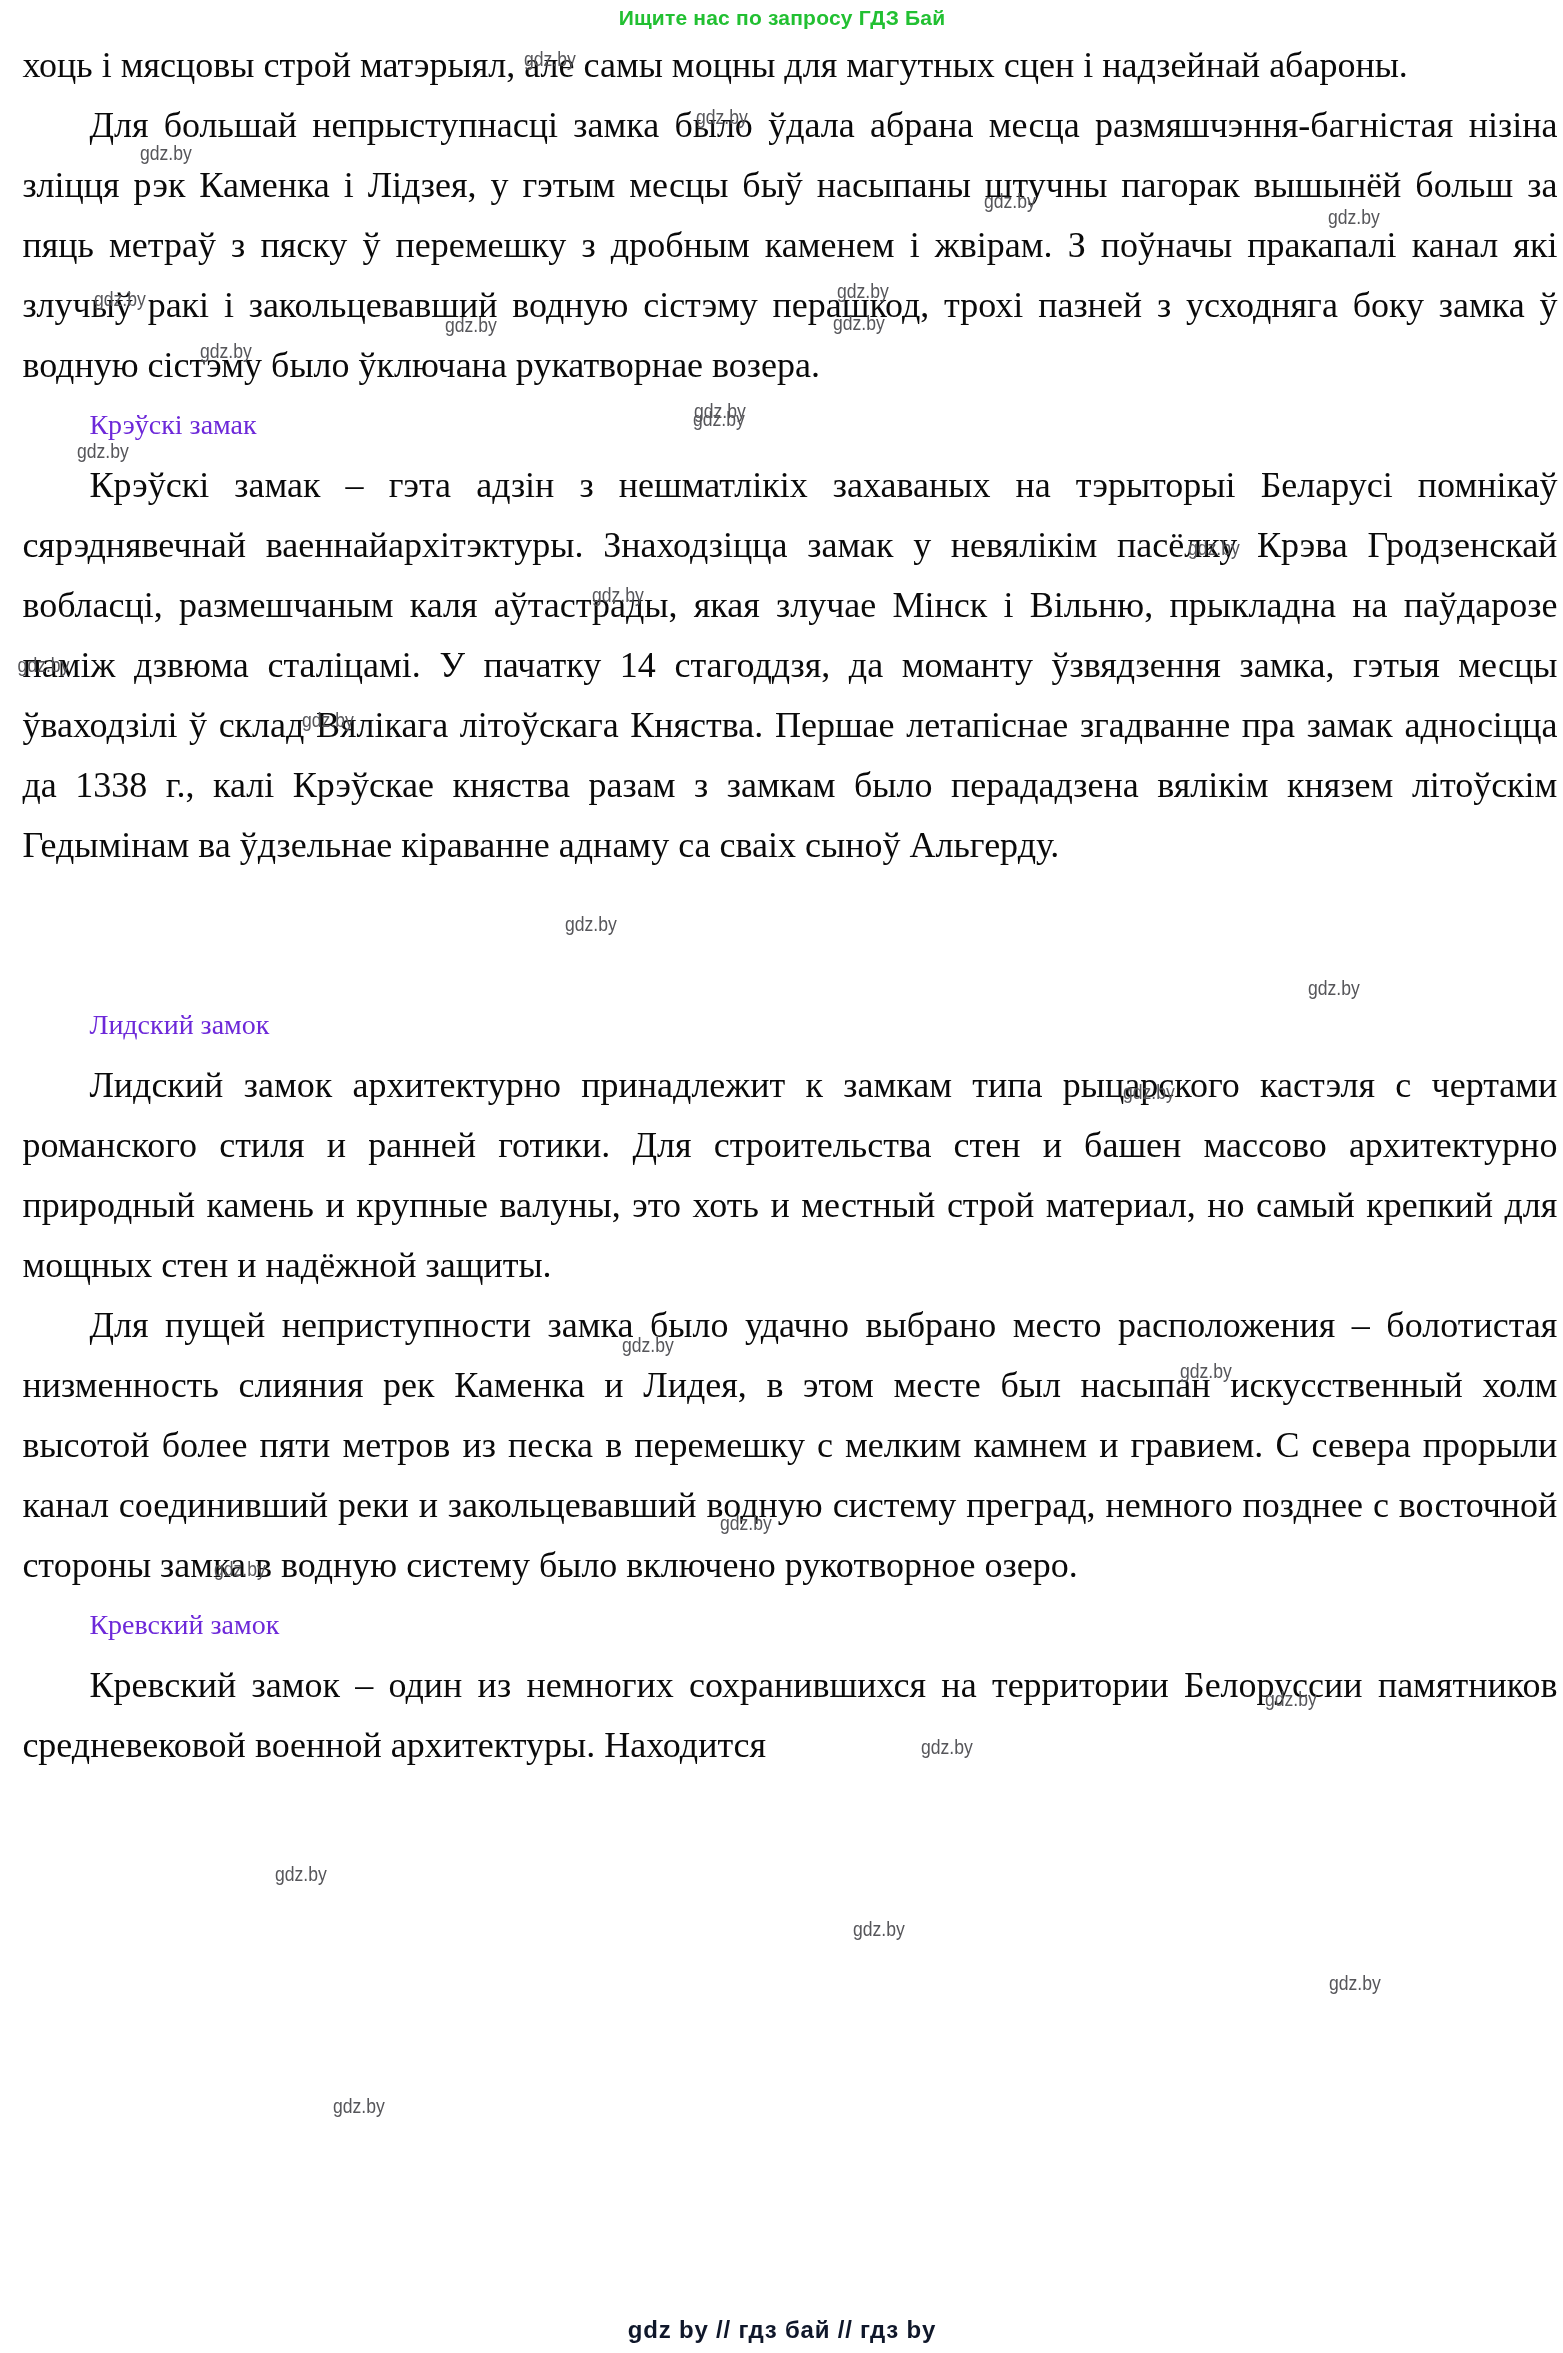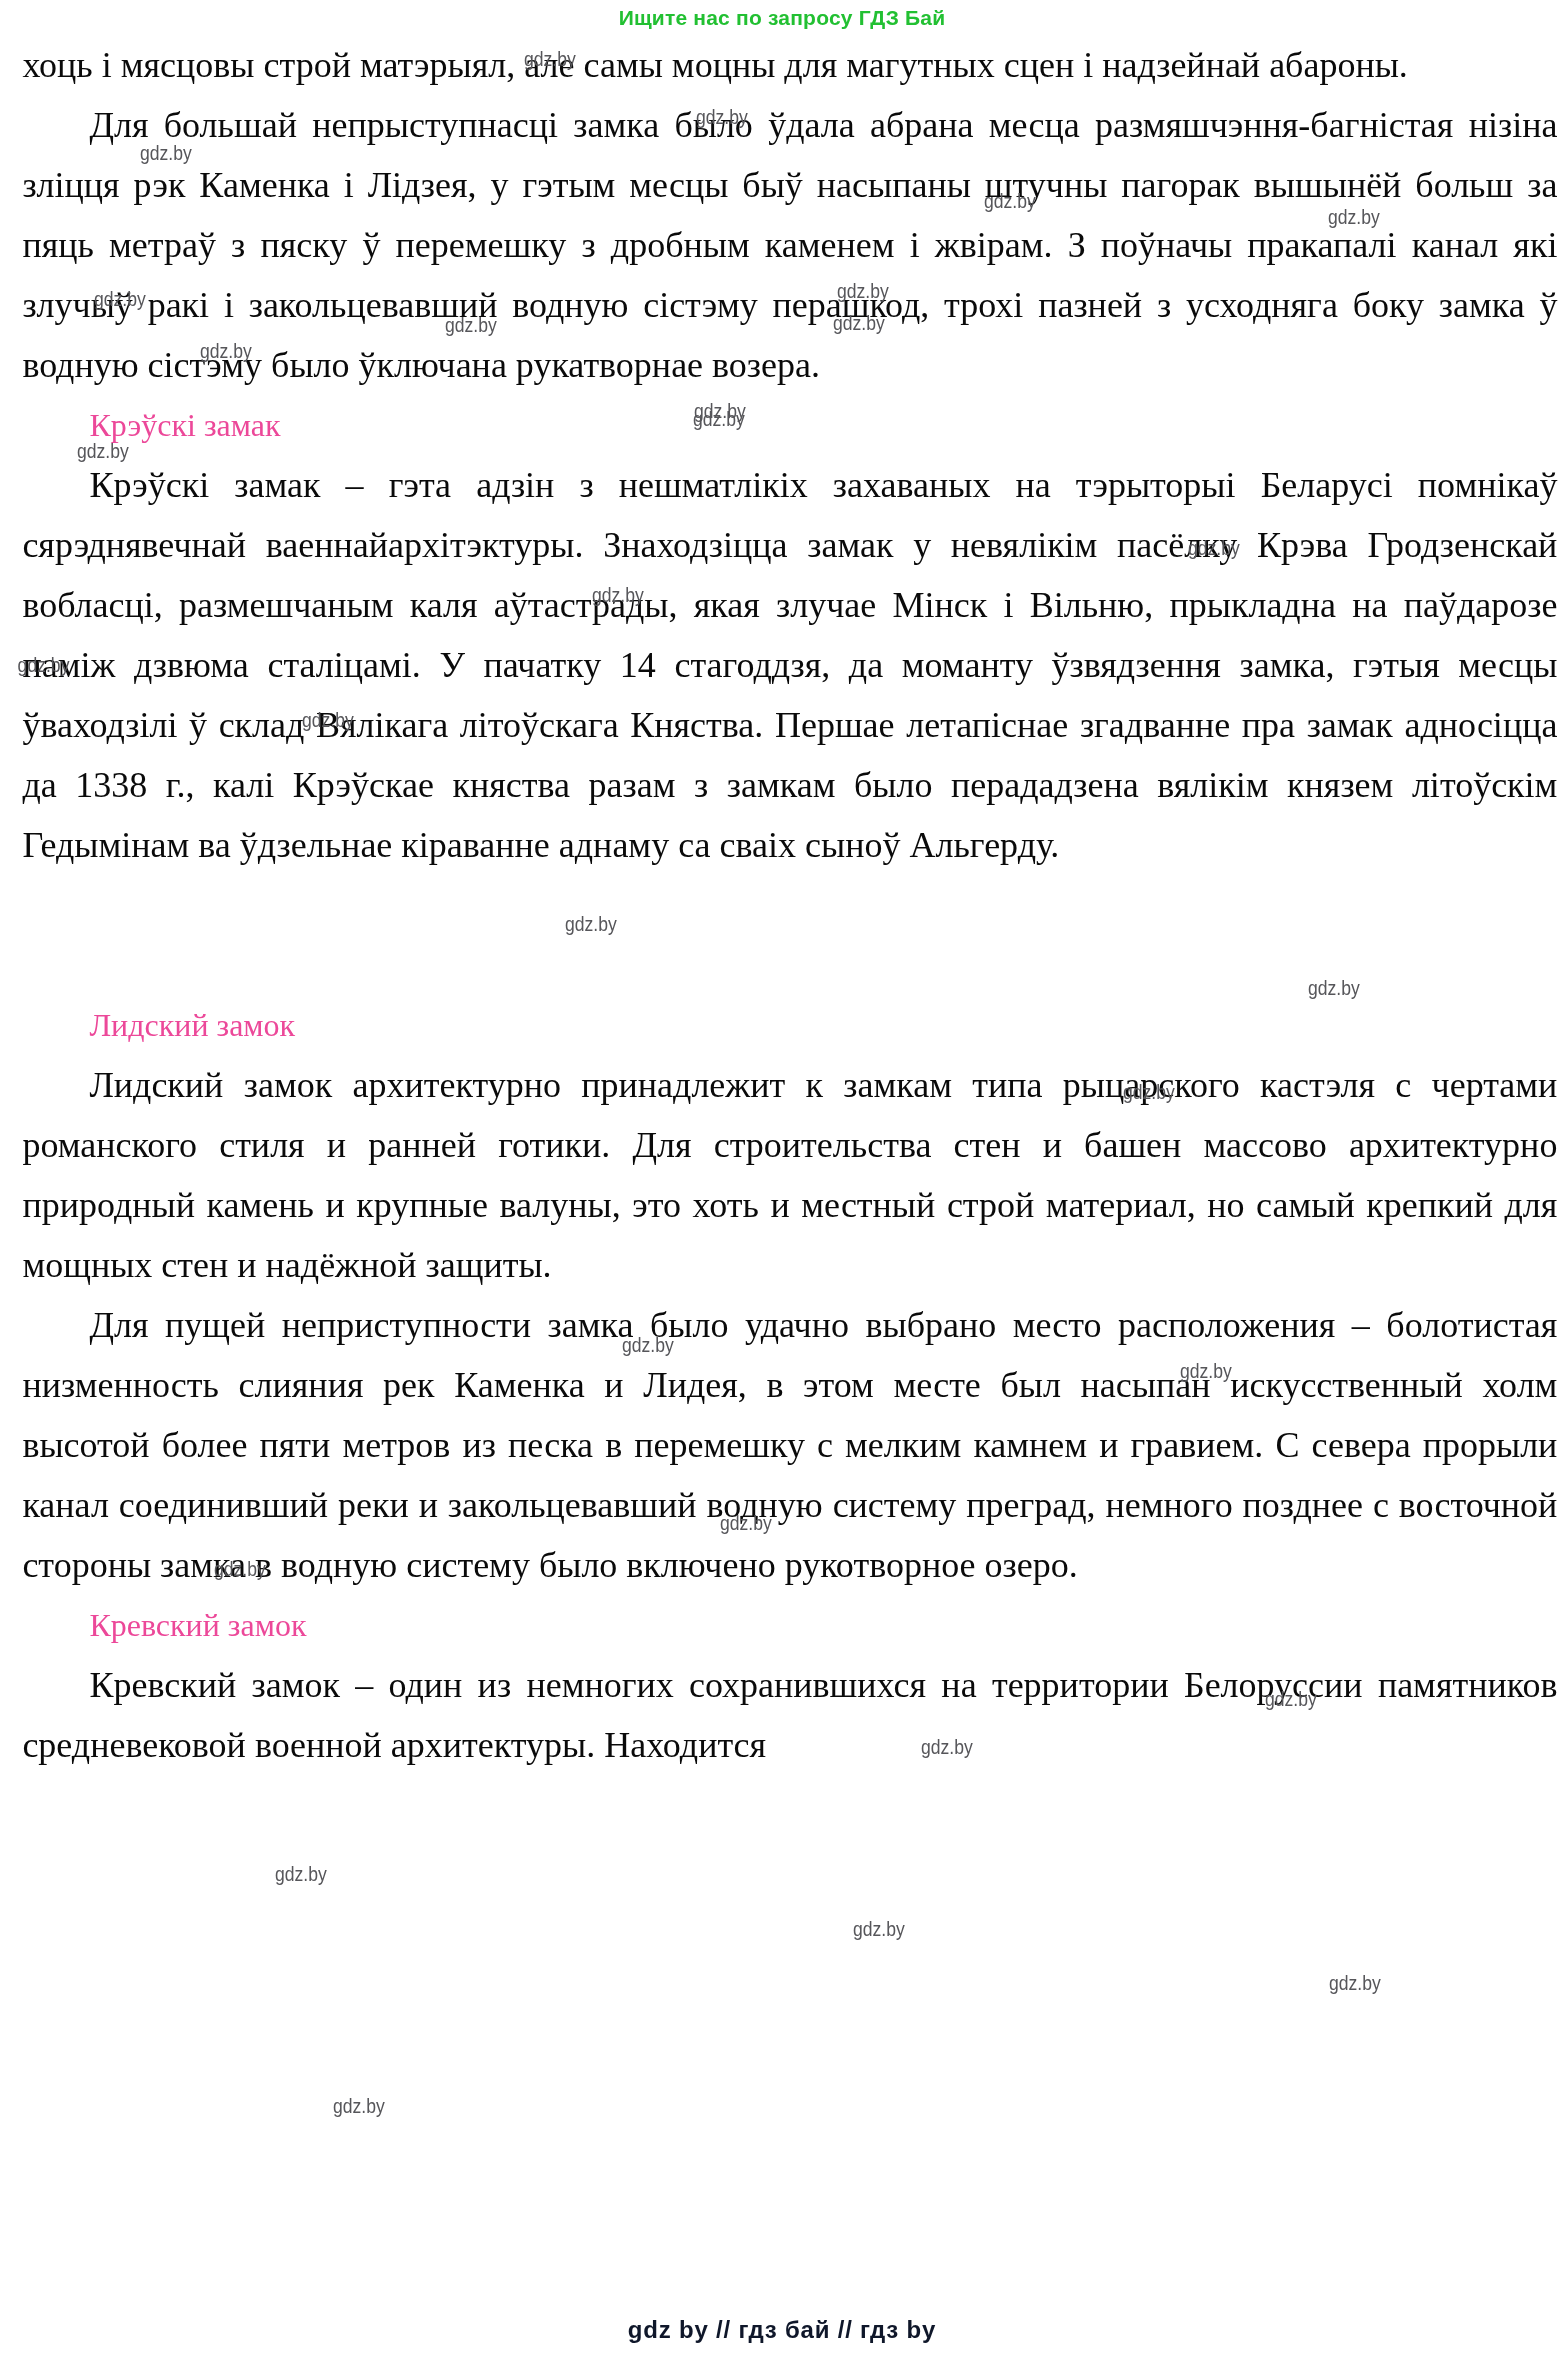--- a/index.html
+++ b/index.html
@@ -76,25 +76,25 @@
     text-justify: inter-word;
     word-spacing: 0px;
     color: #0a0a0a;
   }
   p.para.indent {
     text-indent: 67px;
   }
   p.heading {
     margin: 0;
     padding: 0;
-    font-size: 32px;
+    font-size: 28px;
     line-height: 60px;
     text-align: left;
     text-indent: 67px;
-    color: #ec4899;
+    color: #6d28d9;
   }
   .spacer-block { height: 120px; }
 
   
   .wm {
     position: absolute;
     font-family: "Liberation Sans", "DejaVu Sans", sans-serif;
     font-size: 17.6px;
     font-weight: normal;
     color: #56565a;

